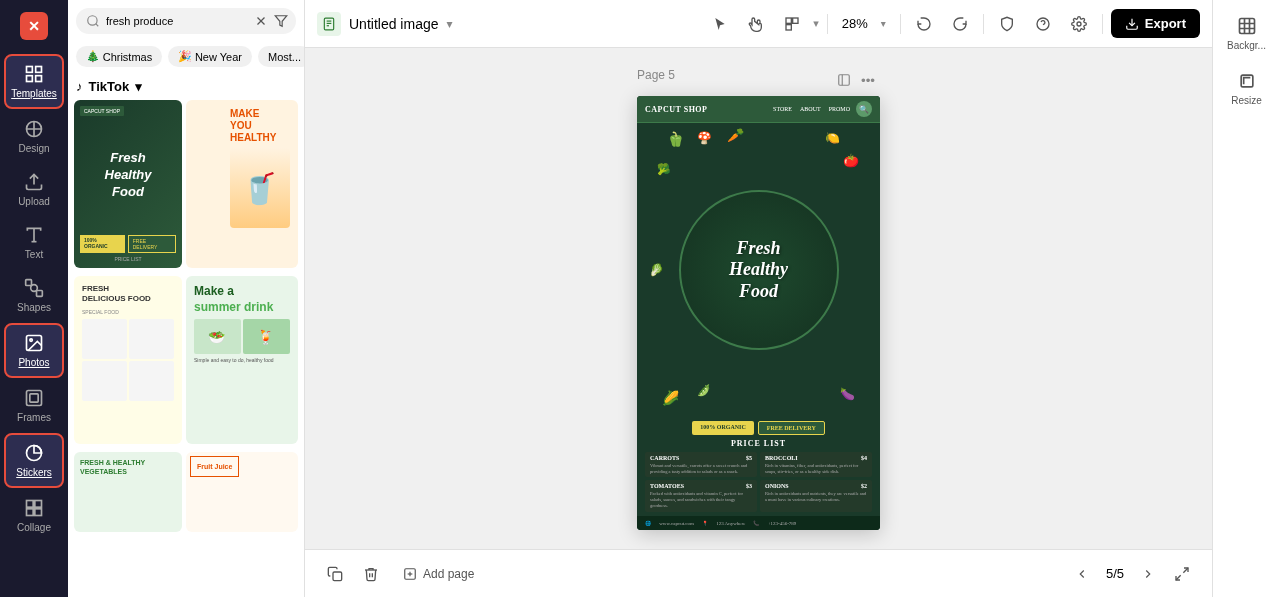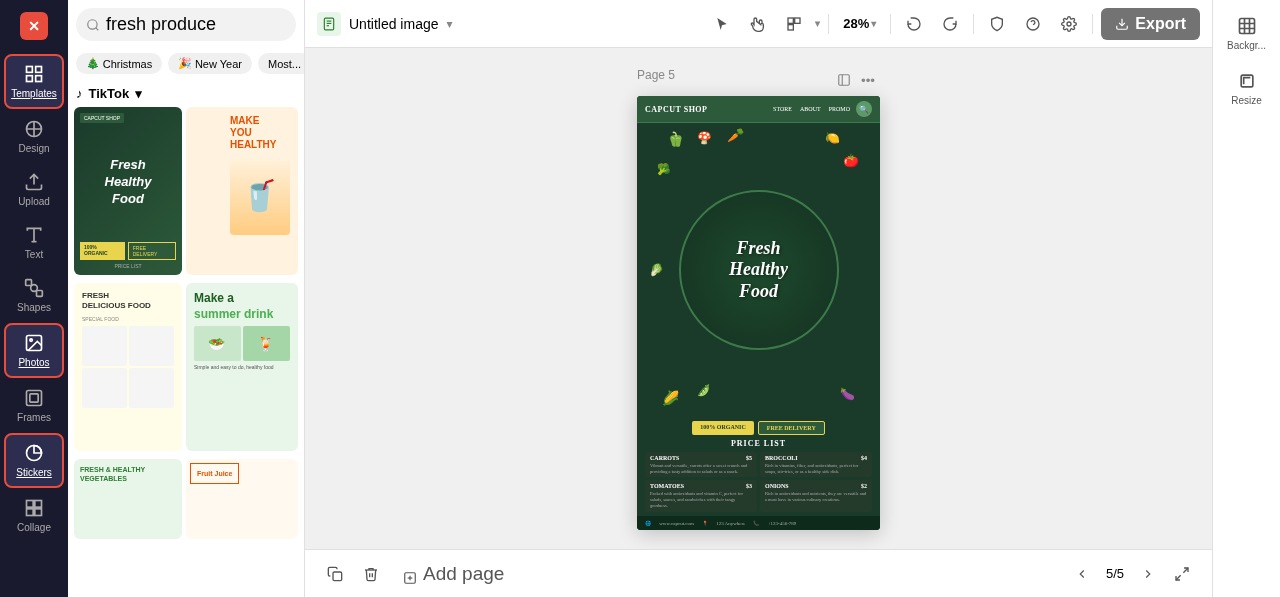--- a/index.html
+++ b/index.html
@@ -60,21 +60,21 @@
     .search-bar {
       display: flex;
       align-items: center;
       margin: 8px;
       background: #f2f2f2;
       border-radius: 20px;
       padding: 6px 10px;
       gap: 6px;
     }
     .search-bar input {
-      border: none; background: transparent; outline: none; flex: 1; font-size: 18px;
+      border: none; background: transparent; outline: none; flex: 1; font-size: 11px;
     }
     .search-bar svg { width: 14px; height: 14px; color: #888; flex-shrink: 0; }
 
     .tags-row {
       display: flex;
       gap: 6px;
       padding: 4px 8px 8px;
       overflow: hidden;
     }
     .tag {
@@ -138,32 +138,32 @@
     .top-bar-tools { display: flex; align-items: center; gap: 6px; }
     .tool-btn {
       width: 30px; height: 30px;
       border: none; background: transparent;
       border-radius: 4px; cursor: pointer;
       display: flex; align-items: center; justify-content: center;
       color: #555;
     }
     .tool-btn svg { width: 16px; height: 16px; }
     .zoom-control {
-      display: flex; align-items: center; gap: 2px;
+      display: flex; align-items: center; gap: 13px;
       font-size: 13px; cursor: pointer;
-      padding: 4px 6px; border-radius: 4px; font-weight: bold;
+      padding: 4px 6px; border-radius: 4px;
     }
     .divider-v { width: 1px; height: 20px; background: #e0e0e0; margin: 0 2px; }
     .export-btn {
-      background: #737373;
+      background: #000000;
       color: white;
       border: none;
       border-radius: 6px;
       padding: 7px 14px;
-      font-size: 16px;
+      font-size: 13px;
       font-weight: 600;
       cursor: pointer;
       display: flex; align-items: center; gap: 6px;
     }
     .export-btn svg { width: 14px; height: 14px; }
 
     
     .canvas-area {
       flex: 1;
       display: flex;
@@ -328,21 +328,21 @@
     .bottom-tool-btn {
       width: 28px; height: 28px;
       border: none; background: transparent;
       cursor: pointer; border-radius: 4px;
       display: flex; align-items: center; justify-content: center;
       color: #555;
     }
     .bottom-spacer { flex: 1; }
     .add-page-btn {
       display: flex; align-items: flex-end; gap: 6px;
-      font-size: 19px; color: #555; cursor: pointer;
+      font-size: 12px; color: #555; cursor: pointer;
       padding: 6px 10px; border-radius: 6px;
     }
     .page-nav {
       display: flex; align-items: center; gap: 12px; font-size: 13px; justify-content: center;
     }
     .page-nav-btn {
       width: 24px; height: 24px;
       border: none; background: transparent;
       cursor: pointer; border-radius: 4px;
       display: flex; align-items: center; justify-content: center; color: #555;

